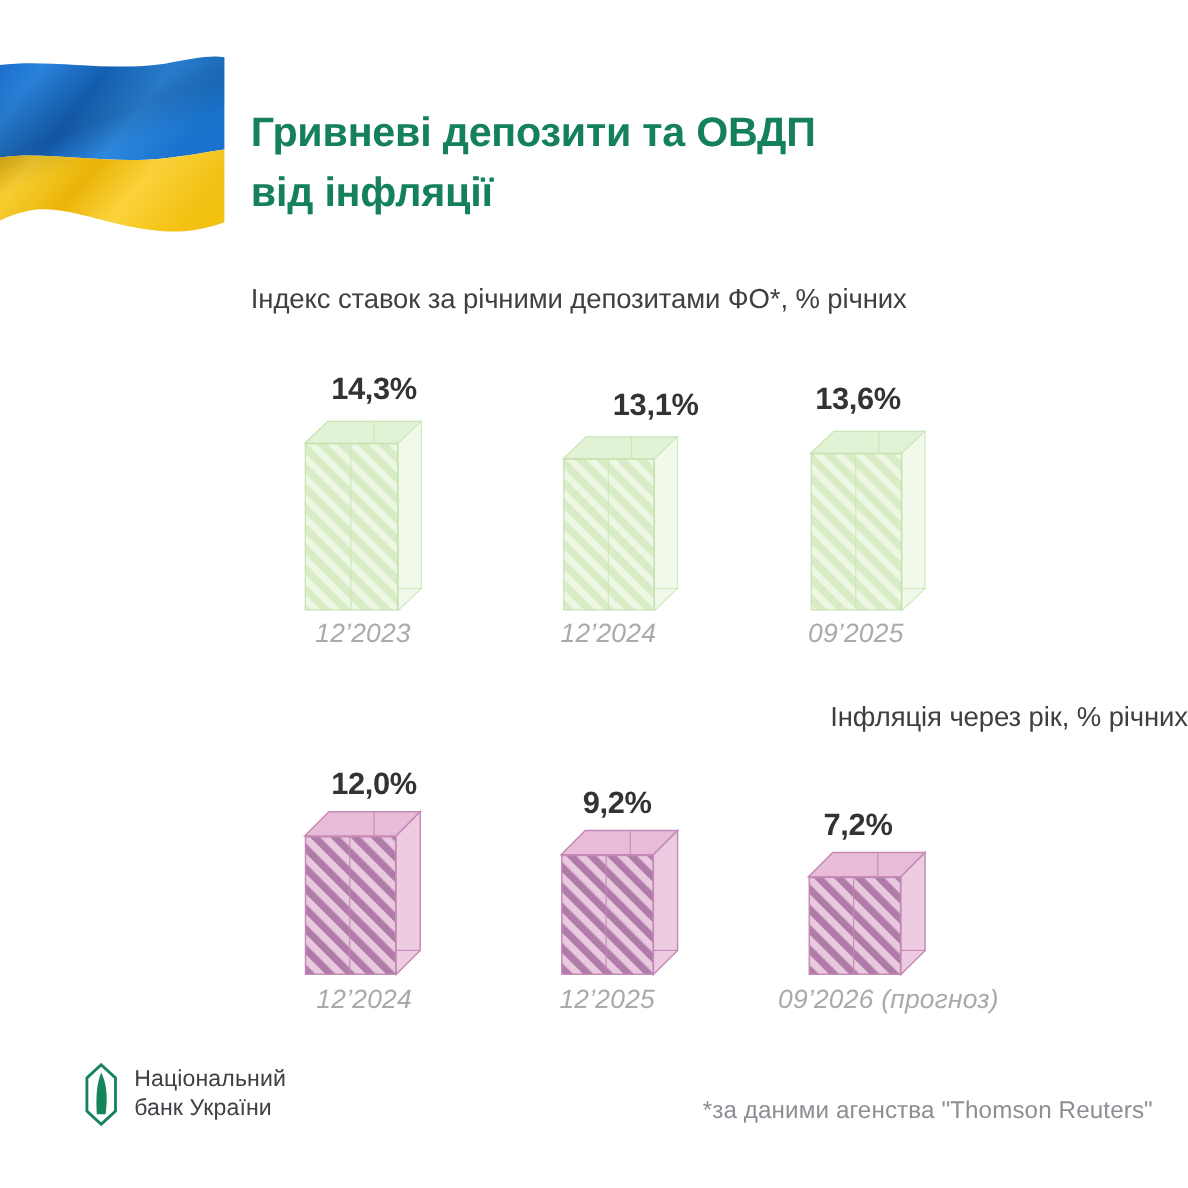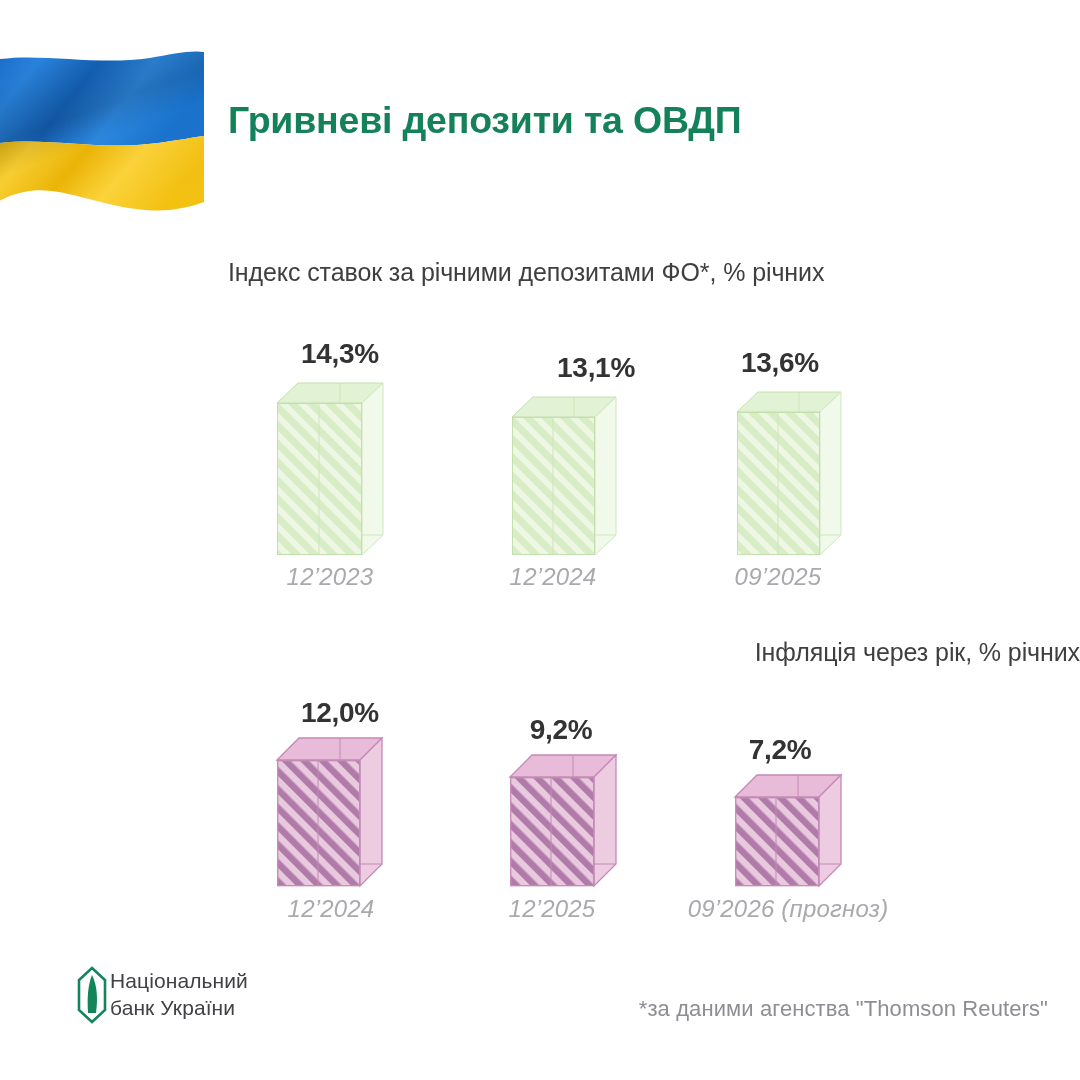--- a/index.html
+++ b/index.html
@@ -95,21 +95,21 @@
   .bar-box { position: absolute; }
   .bar-box svg { display: block; overflow: visible; }
 
   
   .logo-wrap {
     position: absolute;
     left: 74px;
     top: 966px;
     display: flex;
     align-items: center;
-    gap: 0;
+    gap: 12px;
   }
   .logo-mark { width: 36px; height: 58px; flex: none; }
   .logo-text {
     font-size: 21px;
     line-height: 1.28;
     color: #414046;
     letter-spacing: 0.1px;
     white-space: nowrap;
   }
   .logo-text span { display: block; }
@@ -158,20 +158,21 @@
              L 204 170 C 188 176, 168 180, 146 178
              C 96 174, 58 152, 24 160 C 10 163, 0 168, -6 172 Z" fill="url(#gYellow)"></path>
     <path d="M-6 28 C 40 20, 96 34, 150 26 C 172 22, 190 18, 204 20
              L 204 170 C 188 176, 168 180, 146 178
              C 96 174, 58 152, 24 160 C 10 163, 0 168, -6 172 Z" fill="url(#gShade)"></path>
   </svg>
 </div>
 
 <h1 class="title">
   <span class="title-line">Гривневі депозити та ОВДП</span>
+  <span class="title-line">від інфляції</span>
 </h1>
 
 <div class="sub-1">Індекс ставок за річними депозитами ФО*, % річних</div>
 
 <div class="chart" id="chart-green">
 
   <div class="bar-group">
     <div class="bar-value" style="left:260px; top:18px;">14,3%</div>
     <div class="bar-box" style="left:277px; top:63px;">
       <svg width="106" height="173" viewBox="0 0 106 173">
@@ -292,21 +293,21 @@
           </pattern>
         </defs>
         <polygon points="0,22 22,0 106,0 84,22" fill="#e8bcd9" stroke="#c489b6" stroke-width="1.3"></polygon>
         <polygon points="84,22 106,0 106,89 84,111" fill="#edcbe1" stroke="#c489b6" stroke-width="1.3"></polygon>
         <rect x="0.7" y="22.7" width="83" height="88" fill="url(#hp2)" stroke="#c489b6" stroke-width="1.3"></rect>
         <line x1="41" y1="22" x2="41" y2="110" stroke="#c489b6" stroke-width="1"></line>
         <line x1="63" y1="0" x2="63" y2="22" stroke="#c489b6" stroke-width="1"></line>
         <line x1="84" y1="89" x2="106" y2="89" stroke="#c489b6" stroke-width="1"></line>
       </svg>
     </div>
-    <div class="bar-label" style="left:668px; top:205px;">09’2026 (прогноз)</div>
+    <div class="bar-label" style="left:668px; top:205px;text-align:right;">09’2026 (прогноз)</div>
   </div>
 </div>
 
 <div class="logo-wrap">
   <svg class="logo-mark" viewBox="0 0 36 58">
     <path d="M18 2 L31 14 L31 44 L18 56 L5 44 L5 14 Z" fill="none" stroke="#14845b" stroke-width="2.6"></path>
     <path d="M18 9 C 23 19, 24 31, 22 47 L 14 47 C 13 31, 14 19, 18 9 Z" fill="#14845b"></path>
   </svg>
   <div class="logo-text">
     <span>Національний</span>

